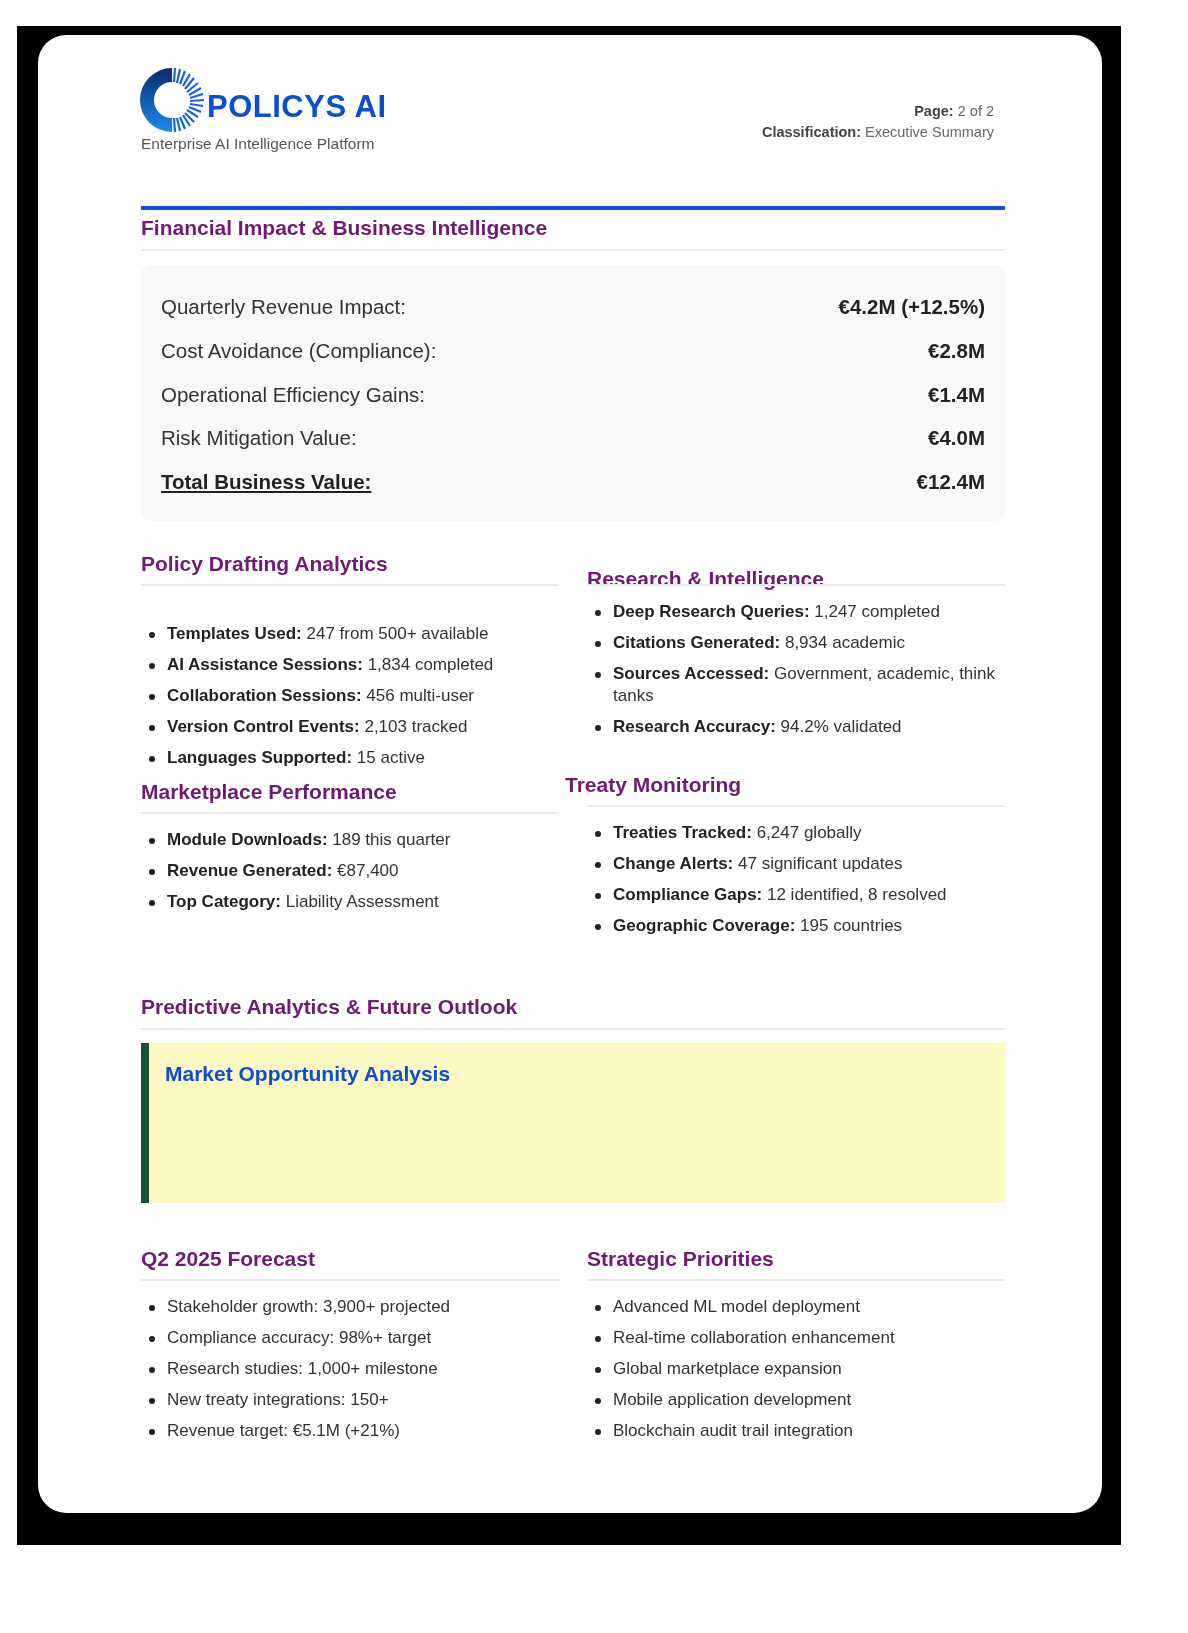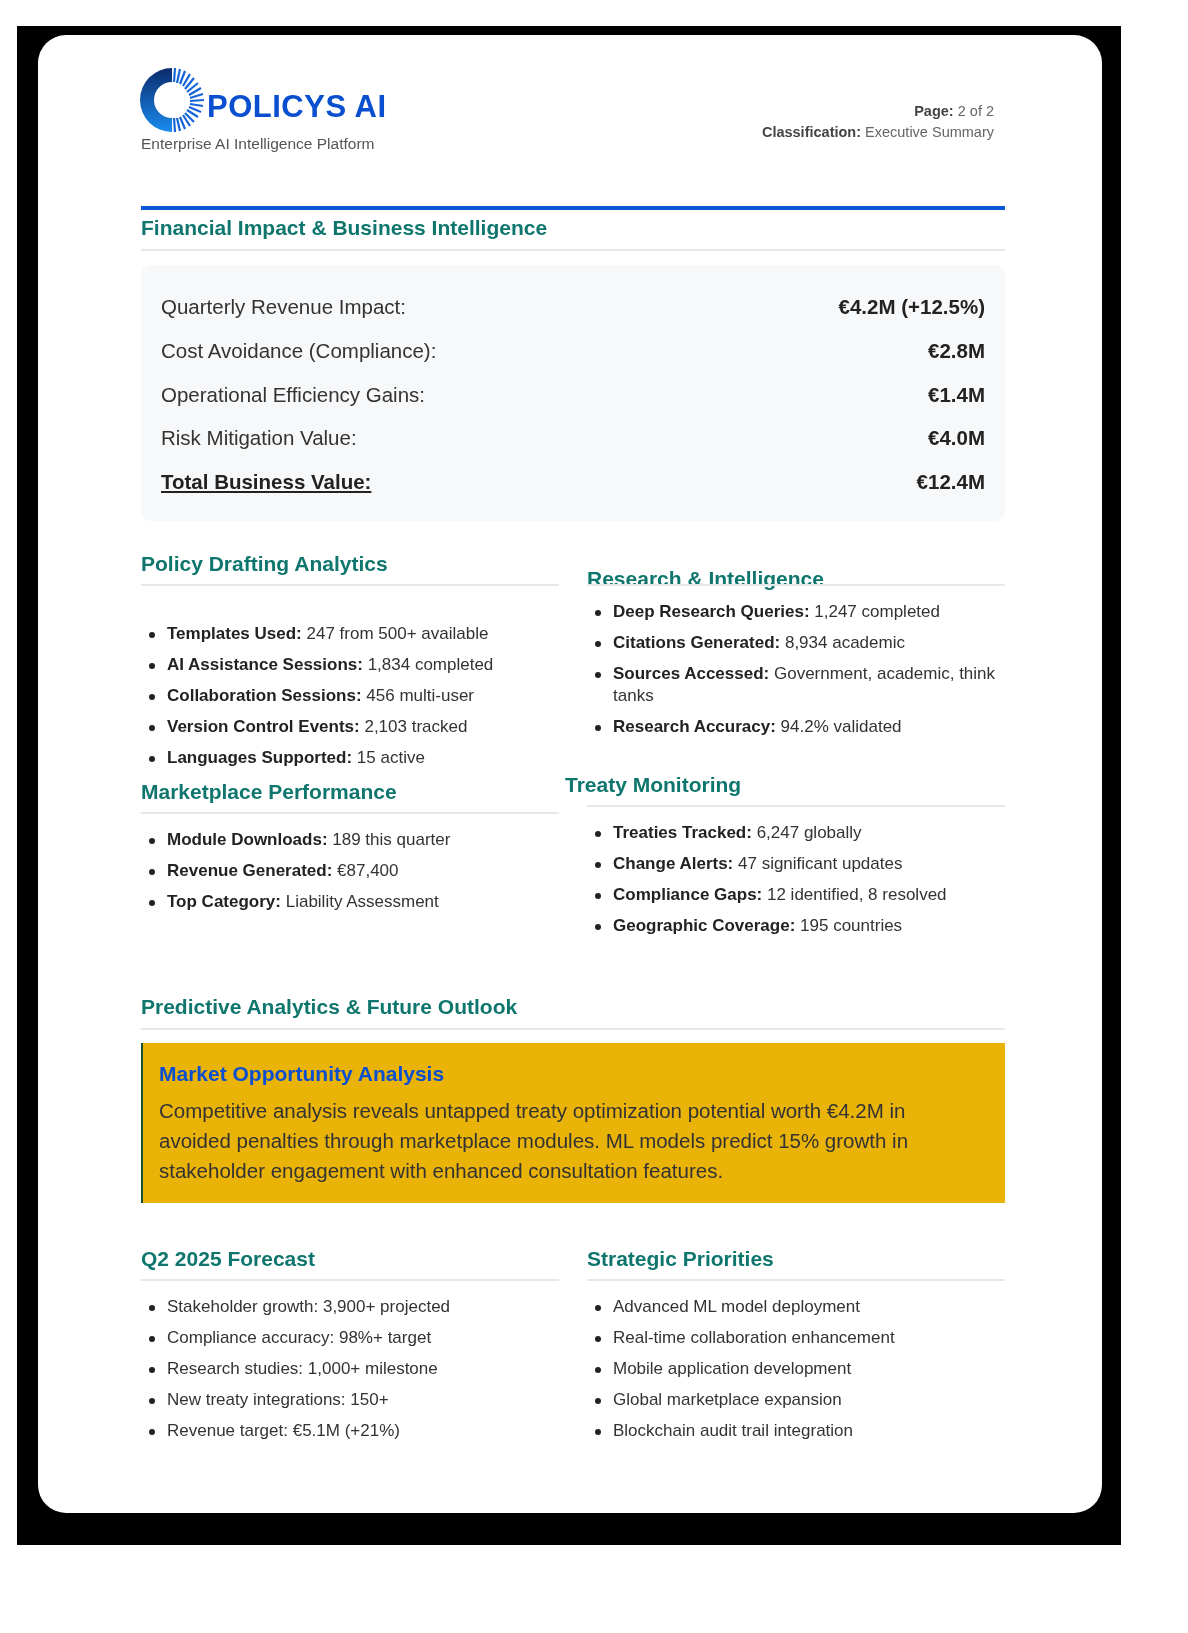--- a/index.html
+++ b/index.html
@@ -9,34 +9,34 @@
   .content { position:absolute; left:103px; top:0; width:864px; }
 
   .header { position:absolute; top:30px; left:0; width:864px; height:115px; }
   .logo { position:absolute; left:-4px; top:0; width:70px; height:70px; }
   .brand { position:absolute; left:66px; top:24px; font-size:31px; font-weight:bold; color:#0a4fcf; letter-spacing:0.5px; }
   .tagline { position:absolute; left:0; top:70px; font-size:15.5px; color:#555; }
   .meta { position:absolute; right:11px; top:36px; text-align:right; font-size:14.5px; color:#666; line-height:21px; }
   .meta b { color:#444; }
   .rule { position:absolute; left:0; top:141px; width:864px; height:4px; background:#0a55d6; }
 
-  .h2 { position:absolute; font-size:21px; font-weight:bold; color:#0f766e; }
+  .h2 { position:absolute; font-size:21px; font-weight:bold; color:#701a75; }
   .hline { position:absolute; height:2px; background:#e6e8ec; }
 
   .fin { position:absolute; left:0; top:230px; width:864px; height:256px; background:#f7f8fa; border-radius:10px; }
   .finrow { position:absolute; left:20px; width:824px; font-size:20.5px; color:#333; }
   .finrow .v { position:absolute; right:0; top:0; font-weight:bold; color:#222; }
   .finrow.total { font-weight:bold; color:#222; }
 
   ul.blist { position:absolute; margin:0; padding:0; list-style:none; font-size:17px; color:#333; }
   ul.blist li { position:relative; padding-left:26px; line-height:22px; margin-bottom:9px; }
   ul.blist li::before { content:""; position:absolute; left:8px; top:9px; width:6px; height:6px; border-radius:50%; background:#222; }
   ul.blist li b { color:#222; }
 
-  .callout { position:absolute; left:0; top:1008px; width:864px; height:160px; background:#eab308; border-left:2px solid #14532d; box-sizing:border-box; }
+  .callout { position:absolute; left:0; top:1008px; width:864px; height:160px; background:#fef9c3; border-left:8px solid #14532d; box-sizing:border-box; }
   .callout .t { position:absolute; left:16px; top:19px; font-size:21px; font-weight:bold; color:#0a4fcf; }
   .callout .p { position:absolute; left:16px; top:53px; width:820px; font-size:20.5px; line-height:30px; color:#333; }
 </style>
 </head>
 <body>
 
 <div class="frame"></div>
 <div class="page">
  <div class="content">
 
@@ -121,37 +121,36 @@
     <li><b>Treaties Tracked:</b><span> 6,247 globally</span></li>
     <li><b>Change Alerts:</b><span> 47 significant updates</span></li>
     <li><b>Compliance Gaps:</b><span> 12 identified, 8 resolved</span></li>
     <li><b>Geographic Coverage:</b><span> 195 countries</span></li>
   </ul>
 
   <div class="h2" style="left:0;top:960px;">Predictive Analytics &amp; Future Outlook</div>
   <div class="hline" style="left:0;top:993px;width:864px;"></div>
   <div class="callout">
     <div class="t">Market Opportunity Analysis</div>
-    <div class="p">Competitive analysis reveals untapped treaty optimization potential worth €4.2M in avoided penalties through marketplace modules. ML models predict 15% growth in stakeholder engagement with enhanced consultation features.</div>
   </div>
 
   <div class="h2" style="left:0;top:1212px;">Q2 2025 Forecast</div>
   <div class="hline" style="left:0;top:1244px;width:418px;"></div>
   <ul class="blist" style="left:0;top:1261px;width:418px;">
     <li>Stakeholder growth: 3,900+ projected</li>
     <li>Compliance accuracy: 98%+ target</li>
     <li>Research studies: 1,000+ milestone</li>
     <li>New treaty integrations: 150+</li>
     <li>Revenue target: €5.1M (+21%)</li>
   </ul>
 
   <div class="h2" style="left:446px;top:1212px;">Strategic Priorities</div>
   <div class="hline" style="left:446px;top:1244px;width:418px;"></div>
   <ul class="blist" style="left:446px;top:1261px;width:418px;">
     <li>Advanced ML model deployment</li>
     <li>Real-time collaboration enhancement</li>
+    <li>Global marketplace expansion</li>
     <li>Mobile application development</li>
-    <li>Global marketplace expansion</li>
     <li>Blockchain audit trail integration</li>
   </ul>
 
  </div>
 </div>
 
 </body></html>

